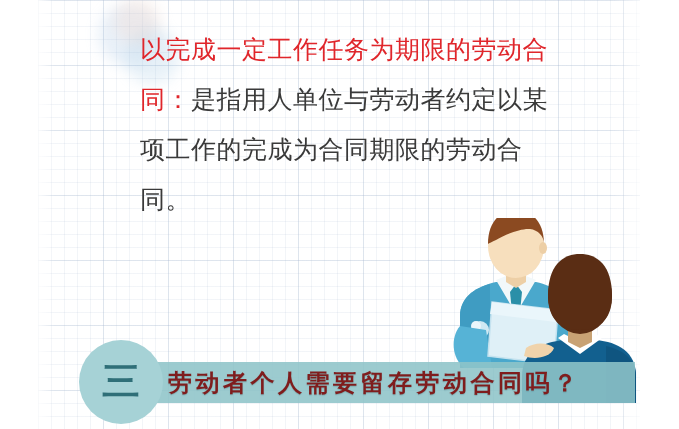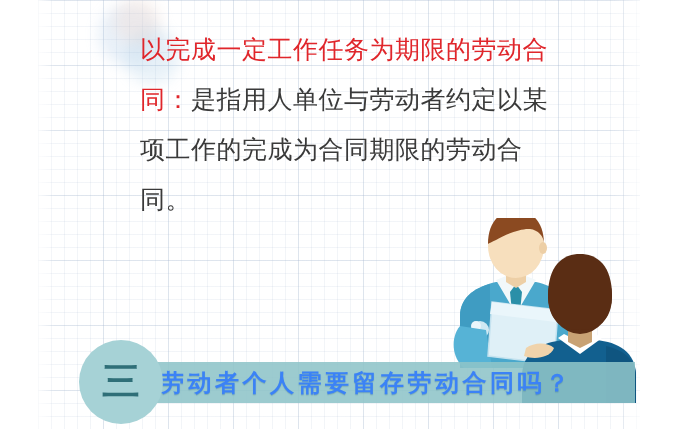--- a/index.html
+++ b/index.html
@@ -100,27 +100,27 @@
   .banner-bar {
     position: absolute;
     left: 148px;
     top: 362px;
     width: 487px;
     height: 41px;
     background: rgba(142,196,200,0.88);
   }
   .banner-text {
     position: absolute;
-    left: 0; top: 0;
+    left: 8px; top: 0;
     width: 100%; height: 100%;
     display: flex;
     align-items: center;
     padding-left: 12px;
     box-sizing: border-box;
-    color: #3b82f6;
+    color: #7f1d1d;
     font-size: 24px;
     font-weight: bold;
     letter-spacing: 3.5px;
     text-shadow: 0 1px 1px rgba(40,90,95,0.25);
     white-space: nowrap;
   }
   .badge-circle {
     position: absolute;
     left: 79px;
     top: 340px;

